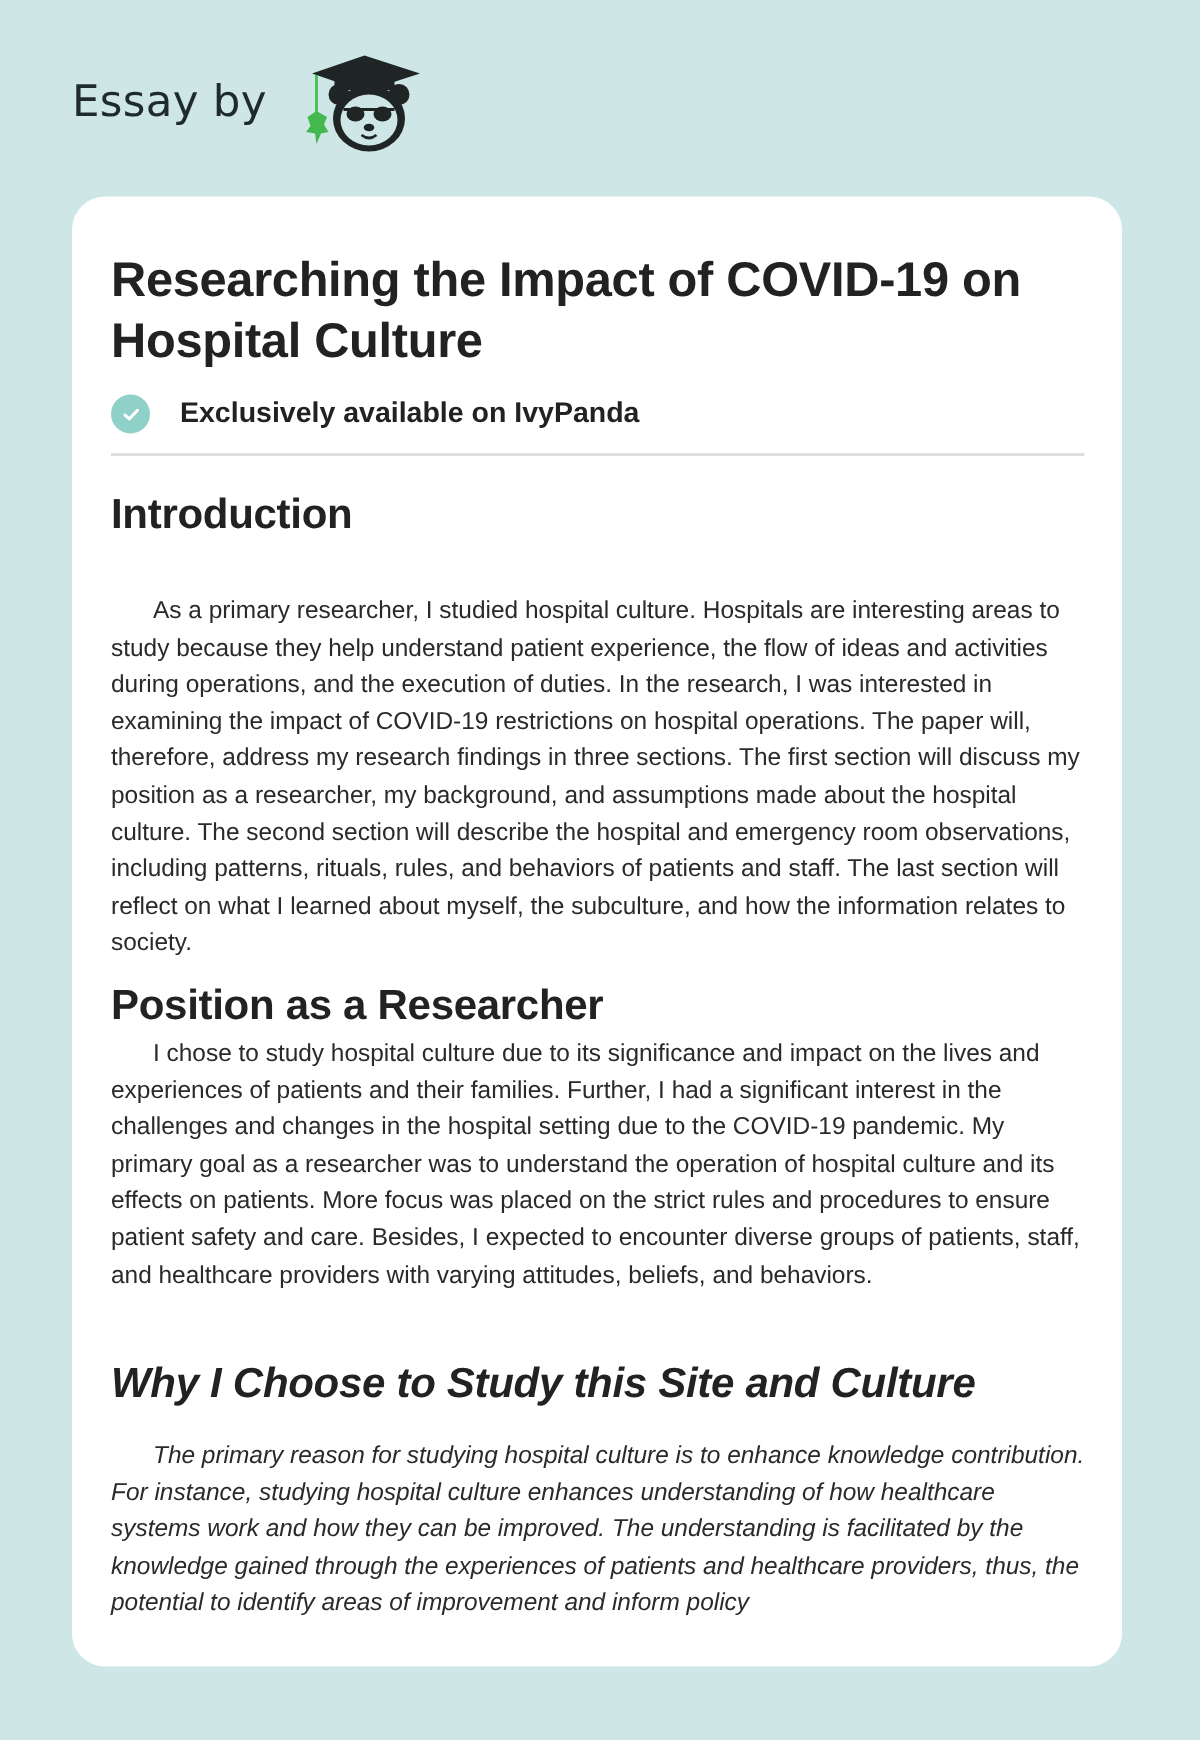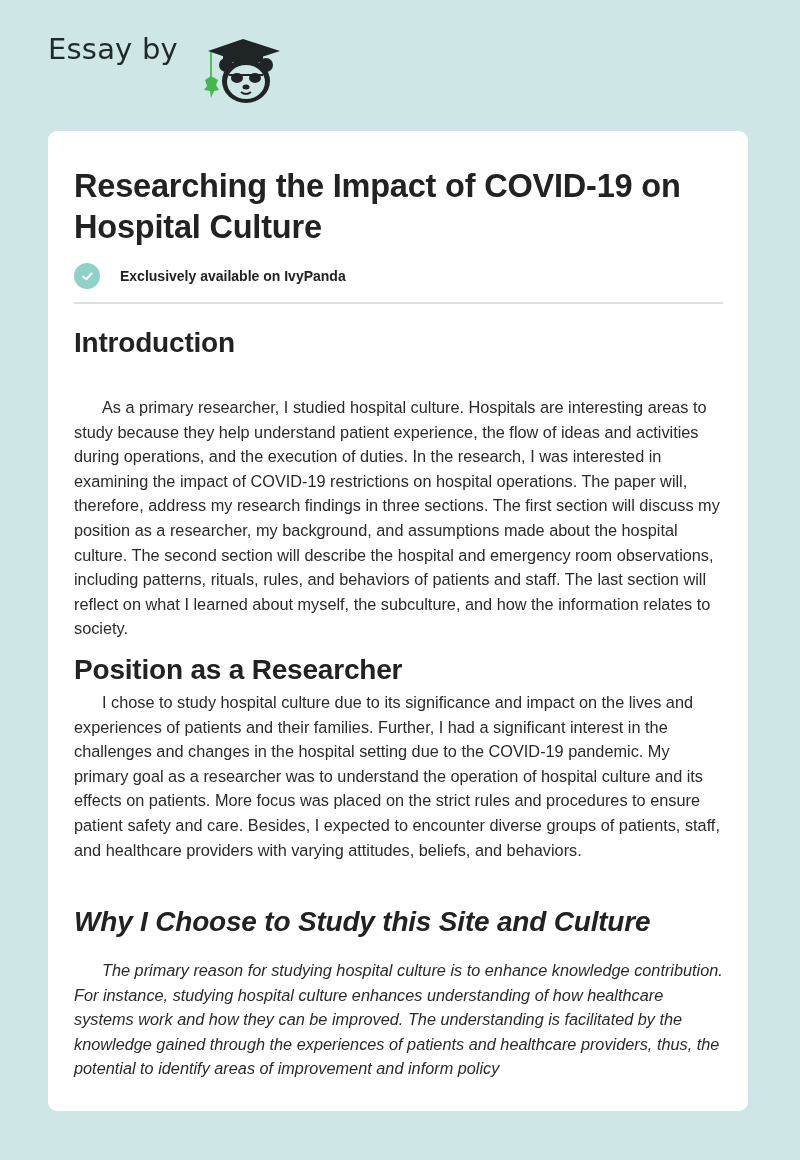--- a/index.html
+++ b/index.html
@@ -14,21 +14,21 @@
       overflow: hidden;
       font-family: "Liberation Sans", sans-serif;
       color: #222;
     }
     .brand-bar {
       position: absolute;
       left: 48px;
       top: 34px;
       height: 70px;
       display: flex;
-      align-items: flex-start;
+      align-items: center;
     }
     .essay-by {
       font-family: "DejaVu Sans", sans-serif;
       font-size: 29px;
       color: #1f2b2b;
       letter-spacing: 0.2px;
       margin-right: 18px;
       position: relative;
       top: -2px;
     }
@@ -59,21 +59,21 @@
       top: -4px;
       margin-left: 1px;
     }
     .card {
       position: absolute;
       left: 48px;
       top: 131px;
       width: 700px;
       height: 980px;
       background: #ffffff;
-      border-radius: 9px;
+      border-radius: 22px;
       overflow: hidden;
     }
     .card-inner {
       position: absolute;
       left: 26px;
       top: 0;
       width: 650px;
     }
     .title {
       margin: 0;
@@ -103,21 +103,21 @@
       display: flex;
       align-items: center;
       justify-content: center;
       margin-right: 5px;
     }
     .badge-icon svg {
       width: 13px;
       height: 13px;
     }
     .badge-label {
-      font-size: 14px;
+      font-size: 19px;
       font-weight: bold;
       color: #222;
       padding-left: 15px;
     }
     .divider {
       position: absolute;
       top: 171px;
       left: 0;
       width: 649px;
       height: 2px;

